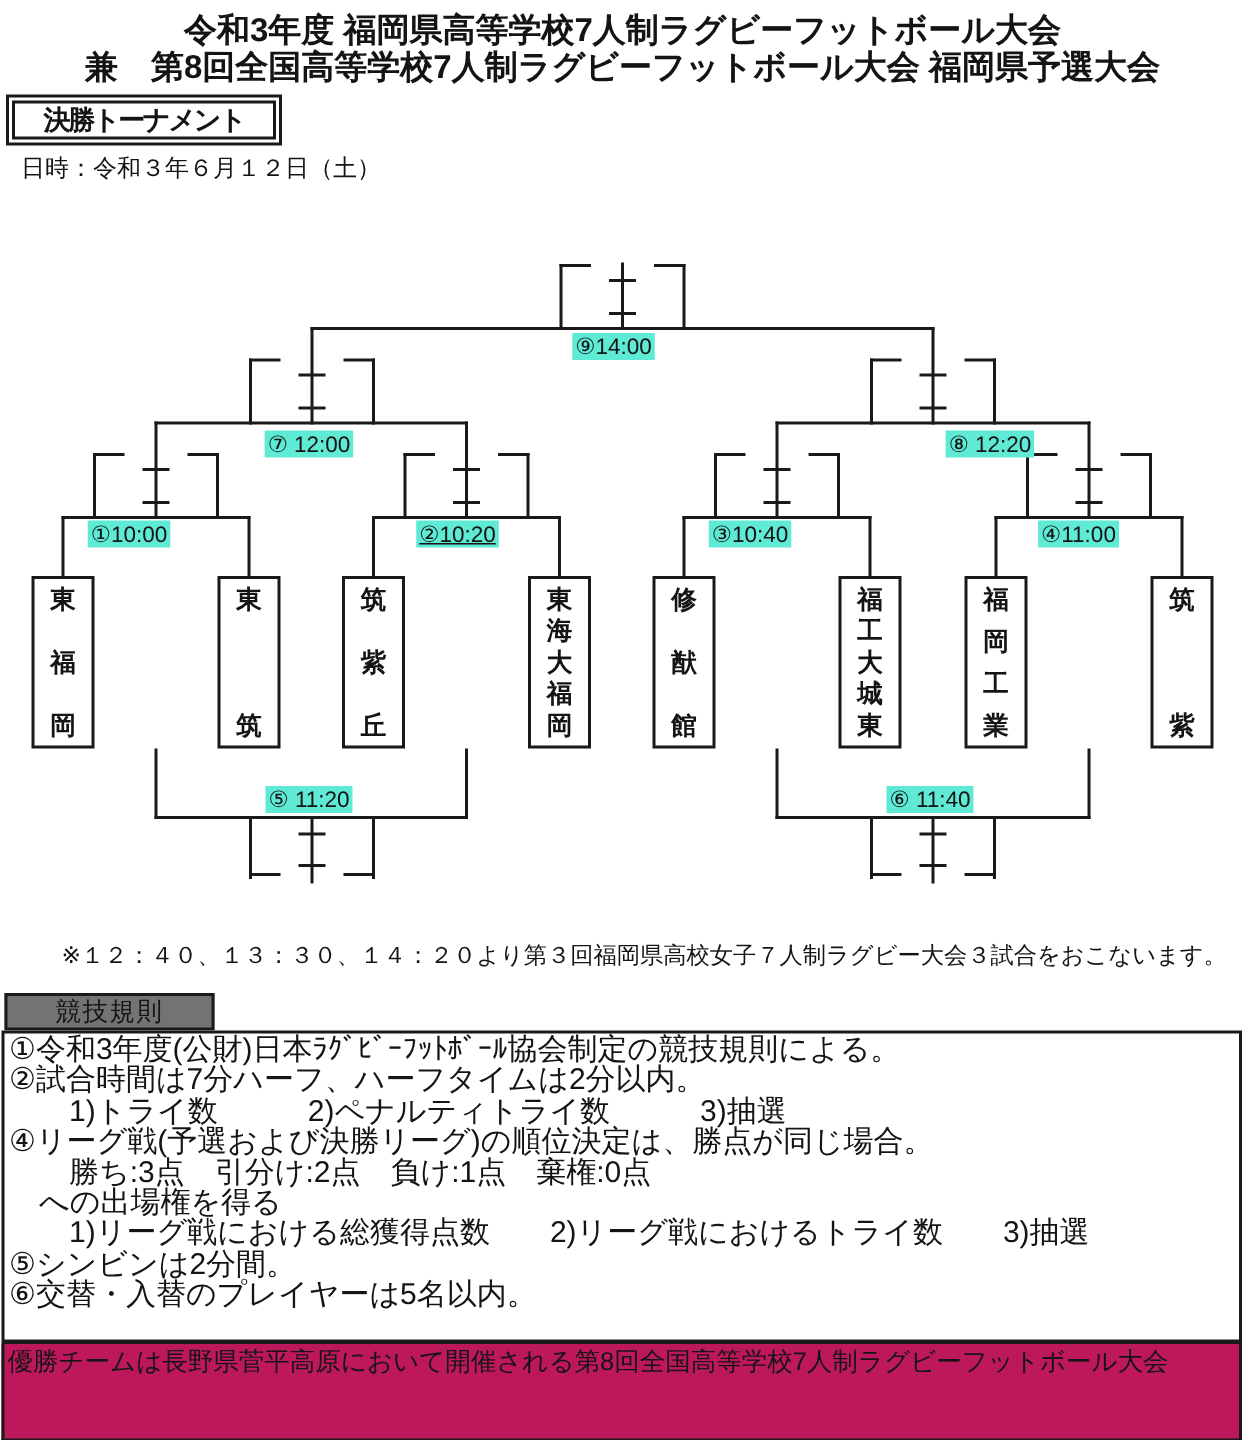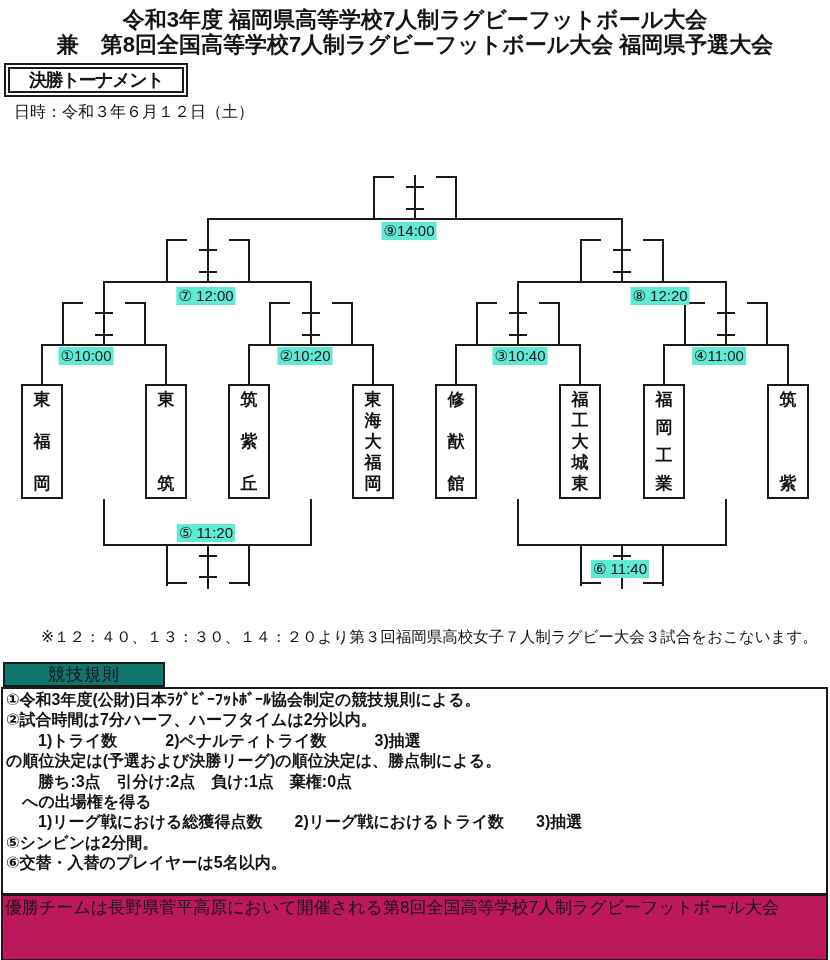--- a/index.html
+++ b/index.html
@@ -16,25 +16,25 @@
   #secbox{left:4px;top:63px;width:184px;height:34px;border:2px solid #1a1a1a;box-sizing:border-box;background:#fff;}
   #secbox-inner{position:absolute;inset:2px;border:2px solid #1a1a1a;display:flex;align-items:center;justify-content:center;
     font-weight:bold;font-size:18px;letter-spacing:-1.5px;white-space:pre;}
   #dateline{left:14px;top:102px;font-size:16px;letter-spacing:0px;white-space:pre;}
   #bracket{position:absolute;inset:0;}
   .tbox{position:absolute;width:42px;height:115px;border:2px solid #1a1a1a;box-sizing:border-box;background:#fff;
     display:flex;flex-direction:column;justify-content:space-between;align-items:center;padding:5px 0;}
   .tbox span{font-size:17px;line-height:17px;font-weight:600;display:block;}
   .mlabel{position:absolute;transform:translateX(-50%);font-size:15px;white-space:pre;background:#5eead4;padding:0 2px;}
   #note{left:41px;top:627px;font-size:15.5px;white-space:pre;letter-spacing:0;}
-  #ruleshead{left:3px;top:662px;width:162px;height:25px;border:2px solid #1a1a1a;box-sizing:border-box;
-    display:flex;align-items:center;justify-content:center;font-size:17px;letter-spacing:1px;white-space:pre;background:#0f766e;}
+  #ruleshead{left:3px;top:662px;width:140px;height:25px;border:2px solid #1a1a1a;box-sizing:border-box;
+    display:flex;align-items:center;justify-content:center;font-size:17px;letter-spacing:1px;white-space:pre;background:#737373;}
   #rulesbox{left:1px;top:687px;width:827px;height:209px;border:2px solid #1a1a1a;border-bottom-width:3px;
     box-sizing:border-box;background:#fff;padding:1px 0 0 3px;}
-  .rline{font-size:16px;line-height:20.4px;white-space:pre;font-weight:bold;}
+  .rline{font-size:20px;line-height:20.4px;white-space:pre;}
   #qualbox{left:1px;top:896px;width:827px;height:66px;border:2px solid #1a1a1a;border-top:none;border-bottom-width:3px;
     box-sizing:border-box;background:#be185d;padding:2px 0 0 2px;}
   .qline{font-size:17px;line-height:19.6px;white-space:pre;}
 </style>
 </head>
 <body>
 
 <div id="page">
 
   <div class="abs title" id="title1">令和3年度 福岡県高等学校7人制ラグビーフットボール大会</div>
@@ -168,39 +168,39 @@
         <span>福</span>
         <span>岡</span>
         <span>工</span>
         <span>業</span>
       </div>
       <div class="tbox" style="left: 767px; top: 384px;">
         <span>筑</span>
         <span>紫</span>
       </div>
       <div class="mlabel" style="left: 86px; top: 347px;">①10:00</div>
-      <div class="mlabel" style="left: 305px; top: 347px;">②10:20</div>
-      <div class="mlabel" style="left: 520px; top: 347px;">③10:40</div>
+      <div class="mlabel" style="left: 305px; top: 347px; text-decoration: underline;">②10:20</div>
+      <div class="mlabel" style="left: 500px; top: 347px;">③10:40</div>
       <div class="mlabel" style="left: 719px; top: 347px;">④11:00</div>
       <div class="mlabel" style="left: 206px; top: 524px;">⑤ 11:20</div>
-      <div class="mlabel" style="left: 620px; top: 524px; margin-top: 36px;">⑥ 11:40</div>
+      <div class="mlabel" style="left: 620px; top: 524px;">⑥ 11:40</div>
       <div class="mlabel" style="left: 206px; top: 287px;">⑦ 12:00</div>
       <div class="mlabel" style="left: 620px; top: 287px; margin-left: 40px;">⑧ 12:20</div>
       <div class="mlabel" style="left: 409px; top: 222px;">⑨14:00</div>
     </div>
 
   <div class="abs" id="note">※１２：４０、１３：３０、１４：２０より第３回福岡県高校女子７人制ラグビー大会３試合をおこないます。</div>
 
   <div class="abs" id="ruleshead">競技規則</div>
 
   <div class="abs" id="rulesbox">
       <div class="rline">①令和3年度(公財)日本ﾗｸﾞﾋﾞｰﾌｯﾄﾎﾞｰﾙ協会制定の競技規則による。</div>
       <div class="rline">②試合時間は7分ハーフ、ハーフタイムは2分以内。</div>
       <div class="rline">　　1)トライ数　　　2)ペナルティトライ数　　　3)抽選</div>
-      <div class="rline">の順位決定は(予選および決勝リーグ)の順位決定は、勝点制による。</div>
+      <div class="rline">④リーグ戦(予選および決勝リーグ)の順位決定は、勝点が同じ場合。</div>
       <div class="rline">　　勝ち:3点　引分け:2点　負け:1点　棄権:0点</div>
       <div class="rline">　への出場権を得る</div>
       <div class="rline">　　1)リーグ戦における総獲得点数　　2)リーグ戦におけるトライ数　　3)抽選</div>
       <div class="rline">⑤シンビンは2分間。</div>
       <div class="rline">⑥交替・入替のプレイヤーは5名以内。</div>
     </div>
 
   <div class="abs" id="qualbox">
       <div class="qline">優勝チームは長野県菅平高原において開催される第8回全国高等学校7人制ラグビーフットボール大会</div>
     </div>

